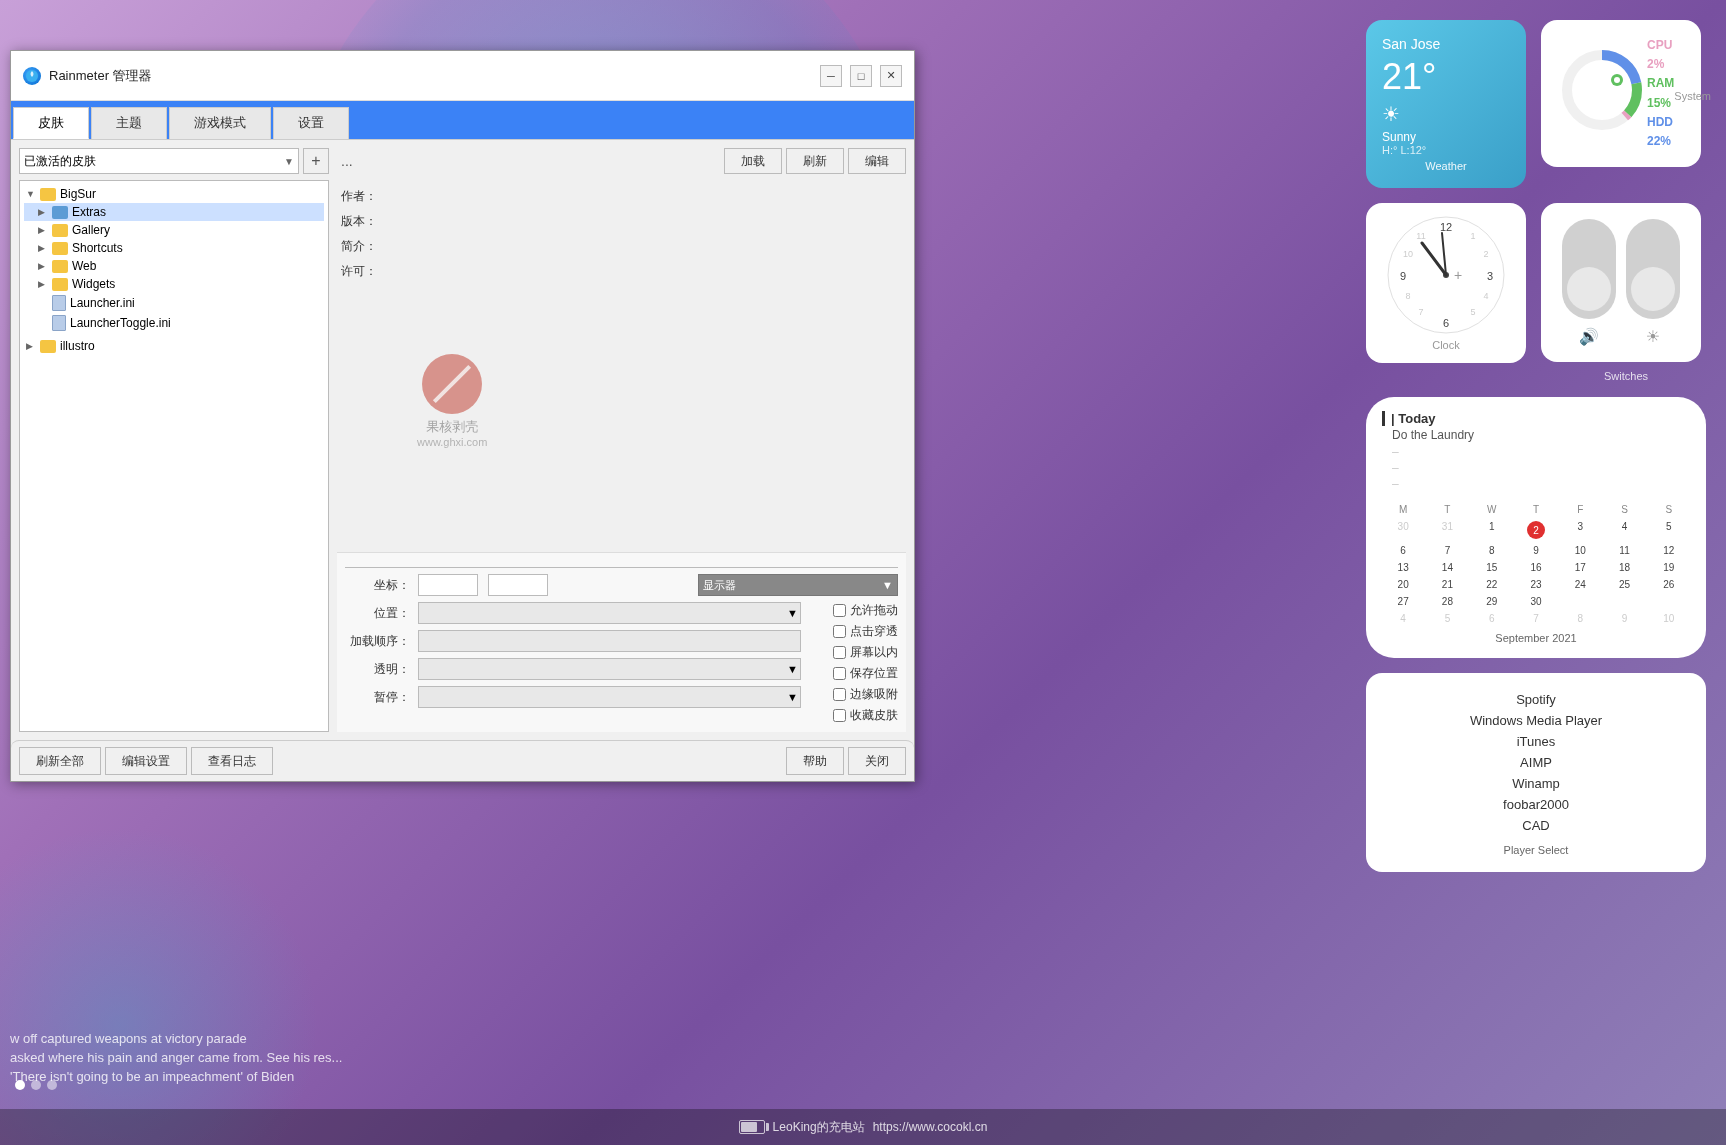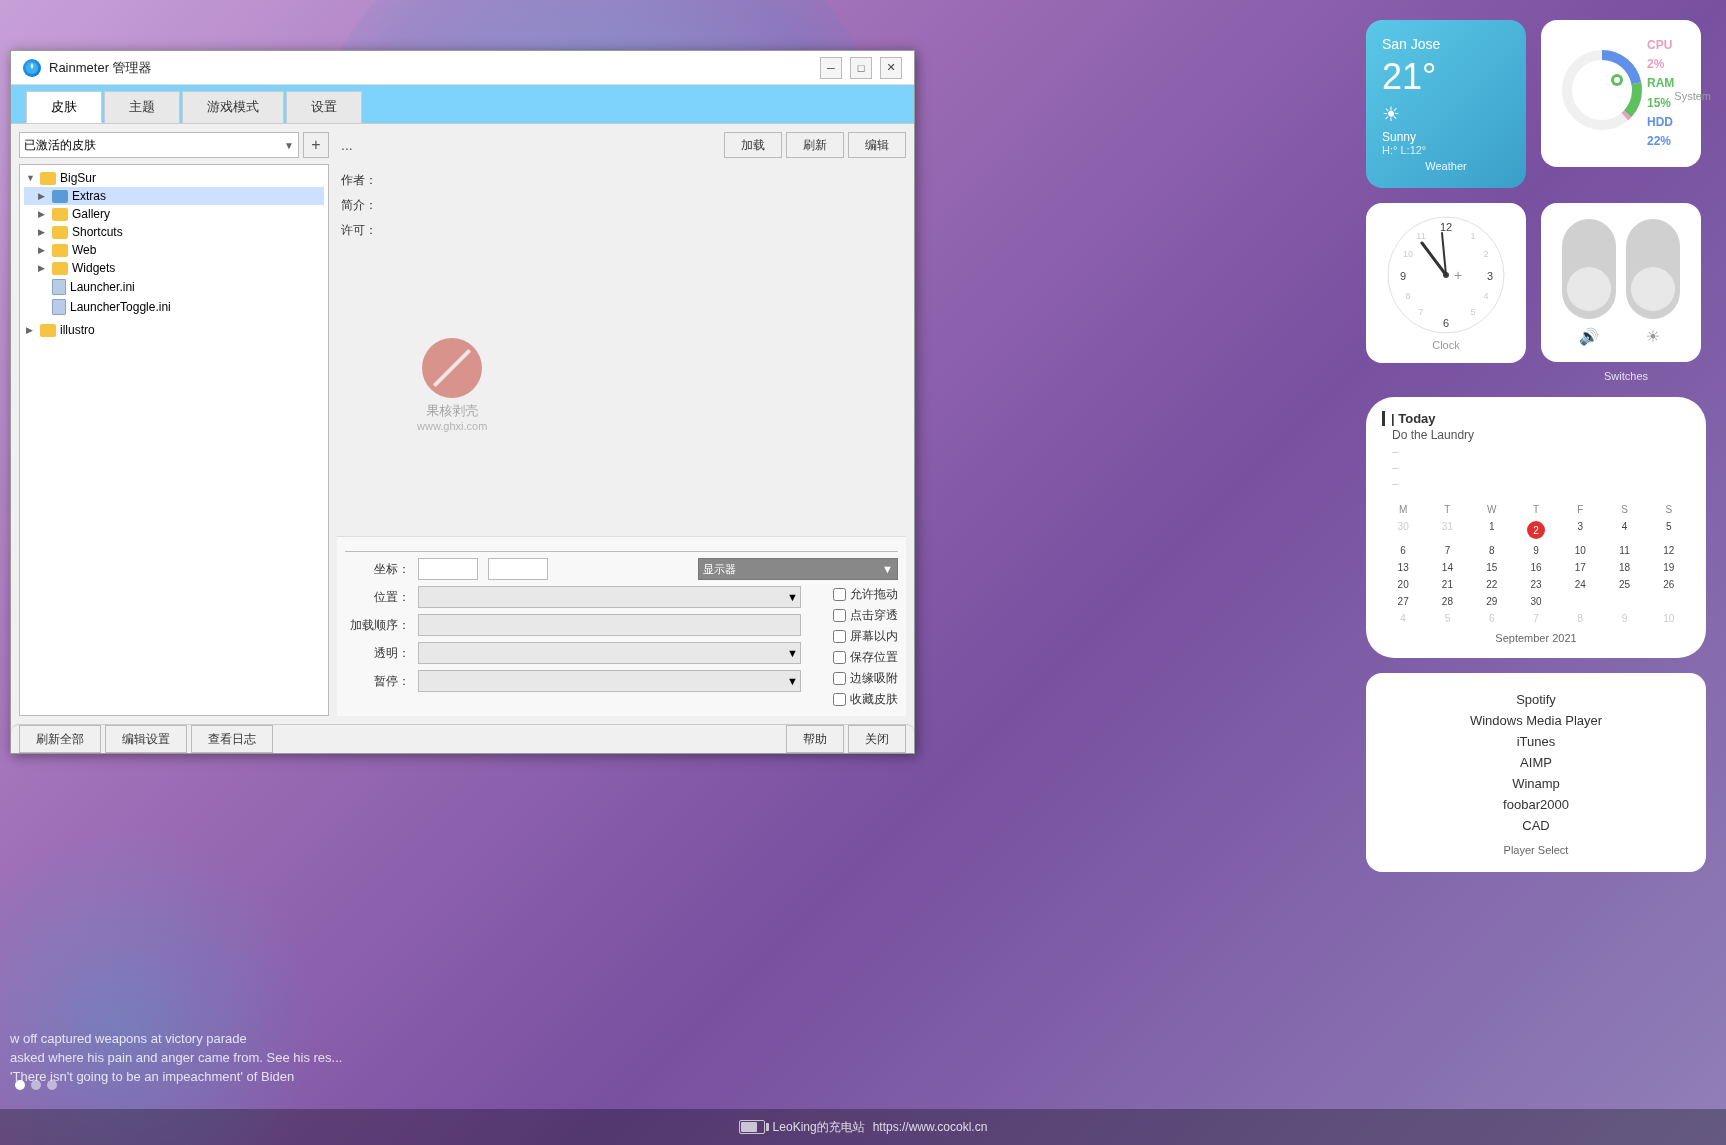--- a/index.html
+++ b/index.html
@@ -44,21 +44,21 @@
       border: 1px solid #999;
       box-shadow: 2px 2px 12px rgba(0,0,0,0.4);
     }
 
     .window-titlebar {
       background: #ffffff;
       border-bottom: 1px solid #ddd;
       display: flex;
       align-items: center;
       padding: 8px 12px;
-      height: 34px;
+      height: 50px;
     }
     .window-title-icon {
       width: 18px;
       height: 18px;
       margin-right: 8px;
       background: radial-gradient(circle at 40% 40%, #4af, #06c);
       border-radius: 50%;
       display: flex;
       align-items: center;
       justify-content: center;
@@ -81,23 +81,23 @@
       display: flex;
       align-items: center;
       justify-content: center;
       font-size: 11px;
       color: #444;
     }
 
     
     .window-tabs {
       display: flex;
-      background: #7dd3fc;
+      background: #3b82f6;
       border-bottom: 1px solid #ccc;
-      padding: 6px 15px 0;
+      padding: 6px 2px 0;
       gap: 2px;
     }
     .tab-item {
       padding: 6px 24px;
       border: 1px solid #ccc;
       border-bottom: none;
       background: #e8e8e8;
       font-size: 13px;
       cursor: pointer;
       color: #333;
@@ -384,21 +384,21 @@
     }
     .checkbox-item input[type=checkbox] {
       width: 13px;
       height: 13px;
     }
 
     
     .window-footer {
       display: flex;
       justify-content: space-between;
-      padding: 0 8px;
+      padding: 6px 8px;
       background: #f0f0f0;
       border-top: 1px solid #ccc;
       border-radius: 8px;
     }
     .footer-left { display: flex; gap: 4px; }
     .footer-right { display: flex; gap: 4px; }
     .footer-btn {
       height: 28px;
       padding: 0 16px;
       background: #f0f0f0;
@@ -778,20 +778,24 @@
           <span>刷新</span>
         </div>
         <div class="action-btn">
           <span>编辑</span>
         </div>
       </div>
 
       <div class="metadata-section">
         <div class="metadata-row">
           <span class="metadata-label">作者：</span>
+          <span class="metadata-value"></span>
+        </div>
+        <div class="metadata-row">
+          <span class="metadata-label">版本：</span>
           <span class="metadata-value"></span>
         </div>
         <div class="metadata-row">
           <span class="metadata-label">简介：</span>
           <span class="metadata-value"></span>
         </div>
         <div class="metadata-row">
           <span class="metadata-label">许可：</span>
           <span class="metadata-value"></span>
         </div>

